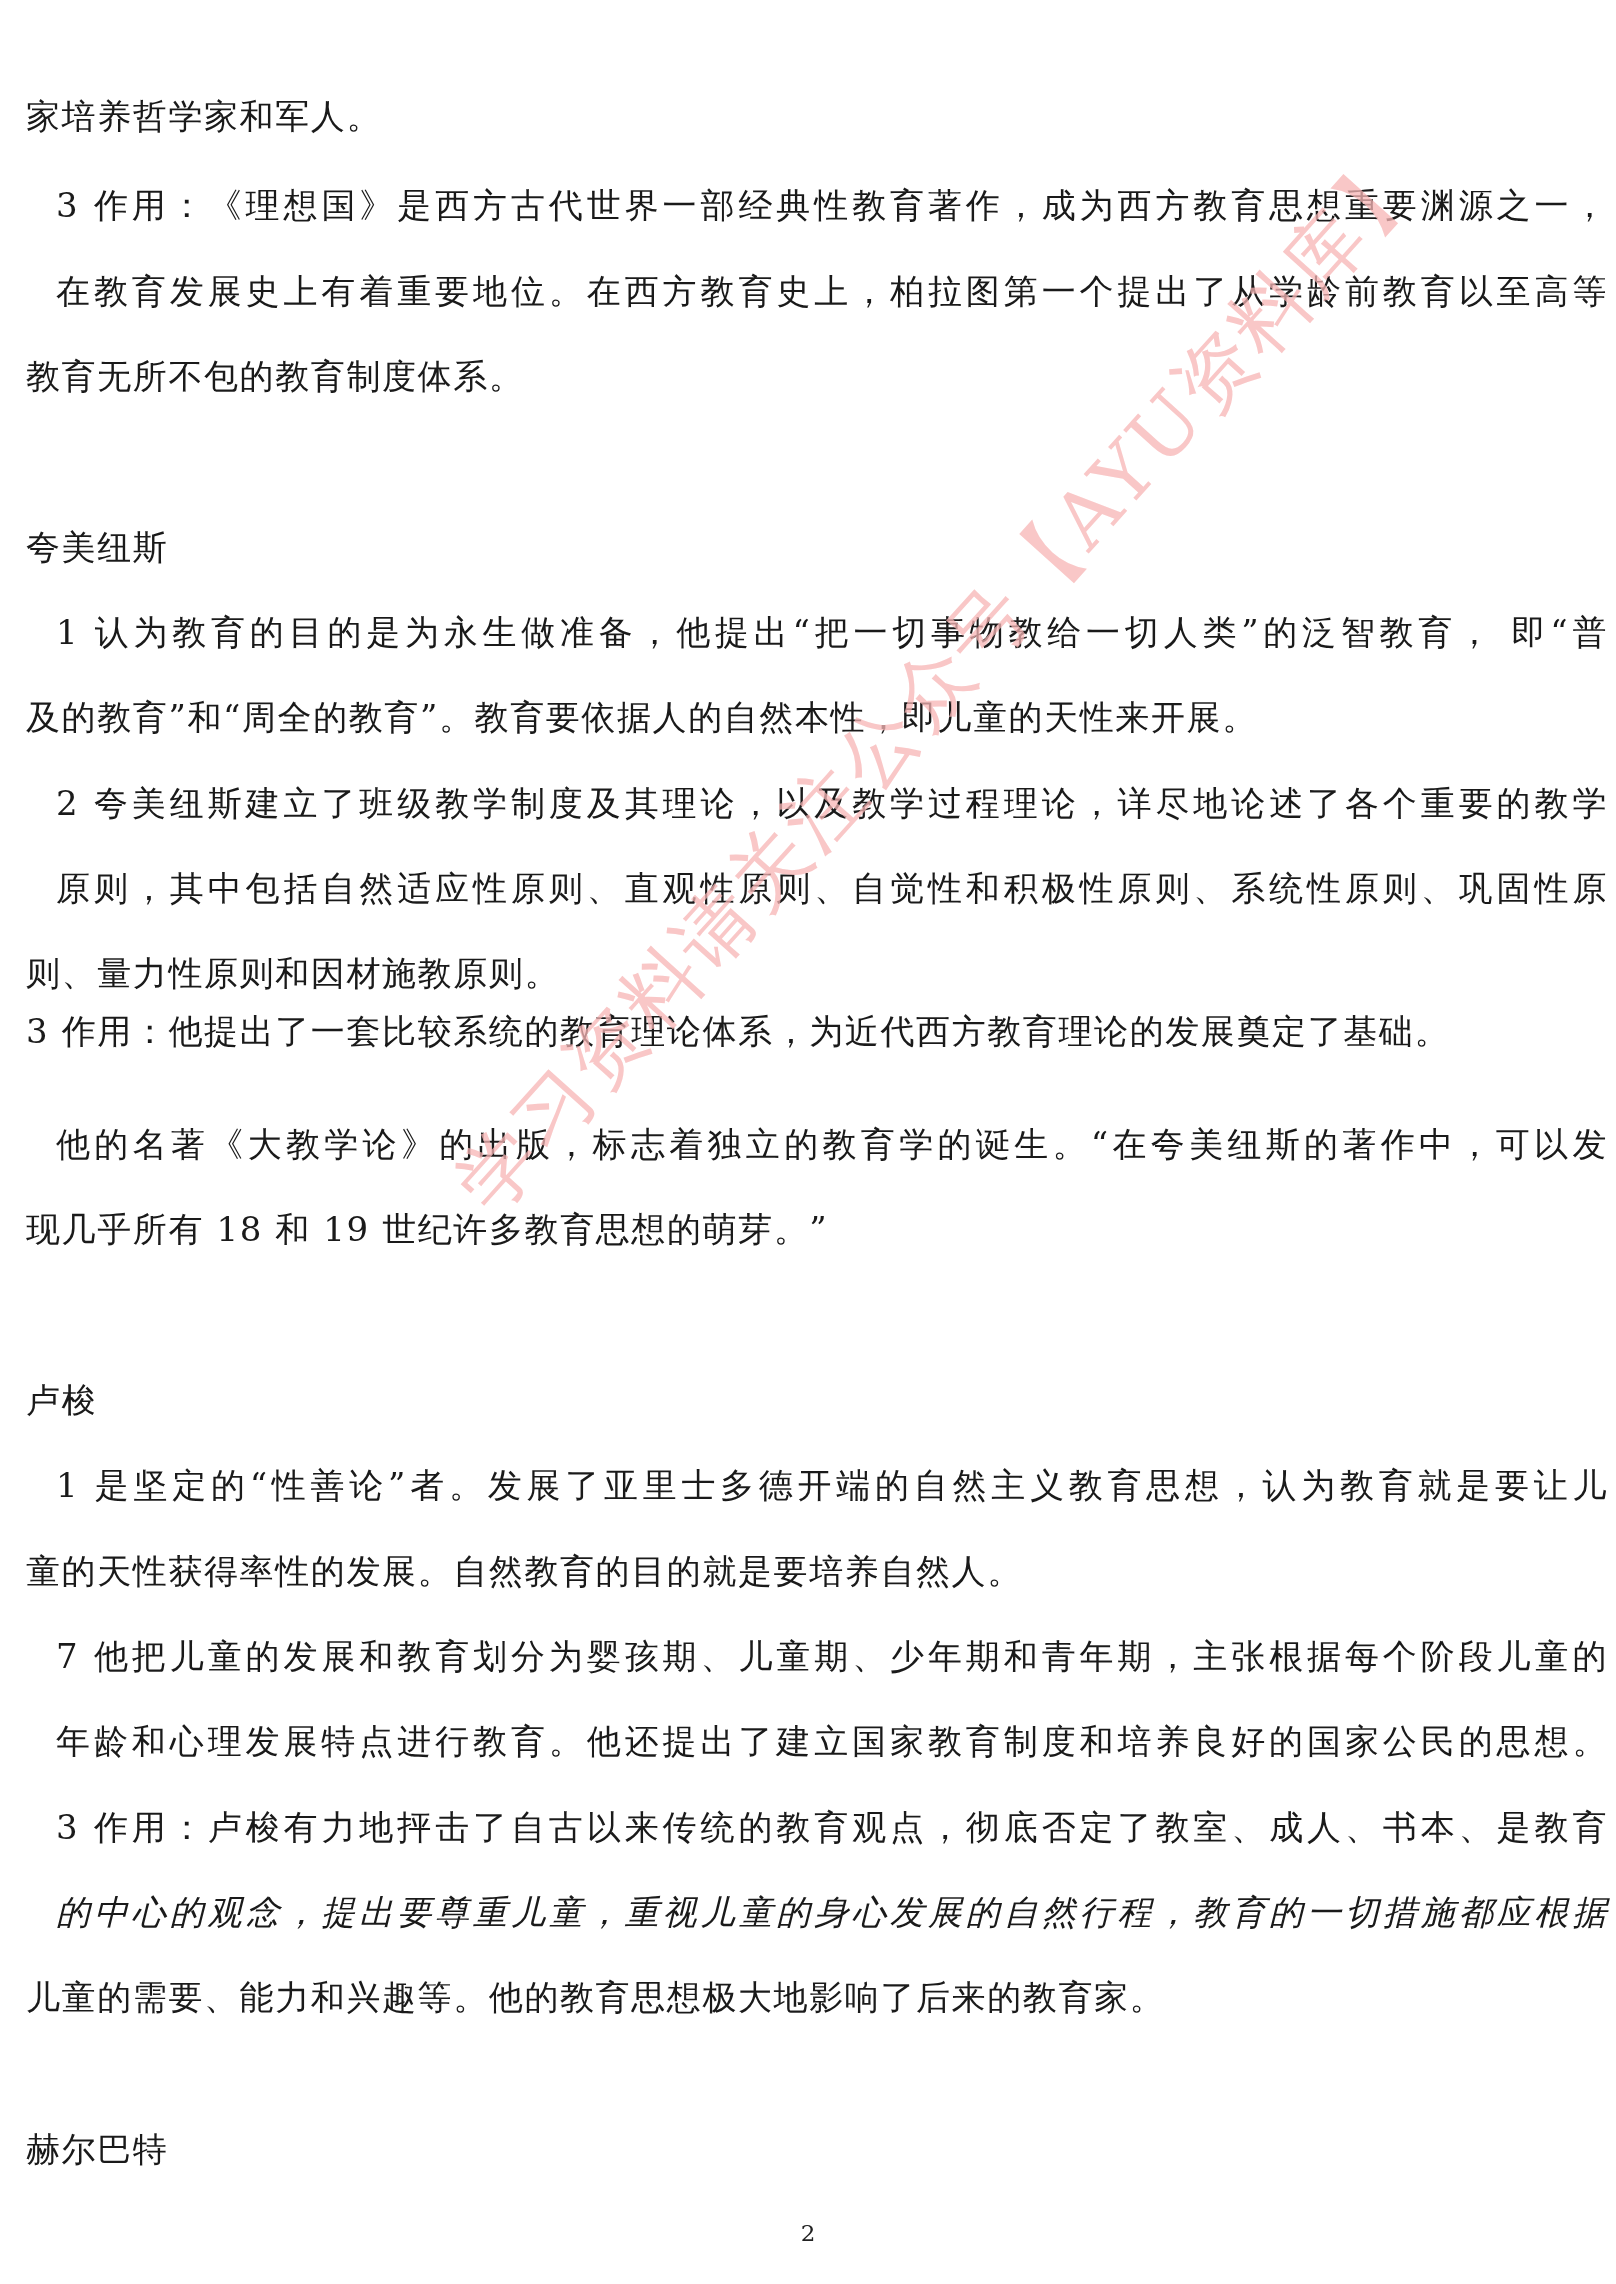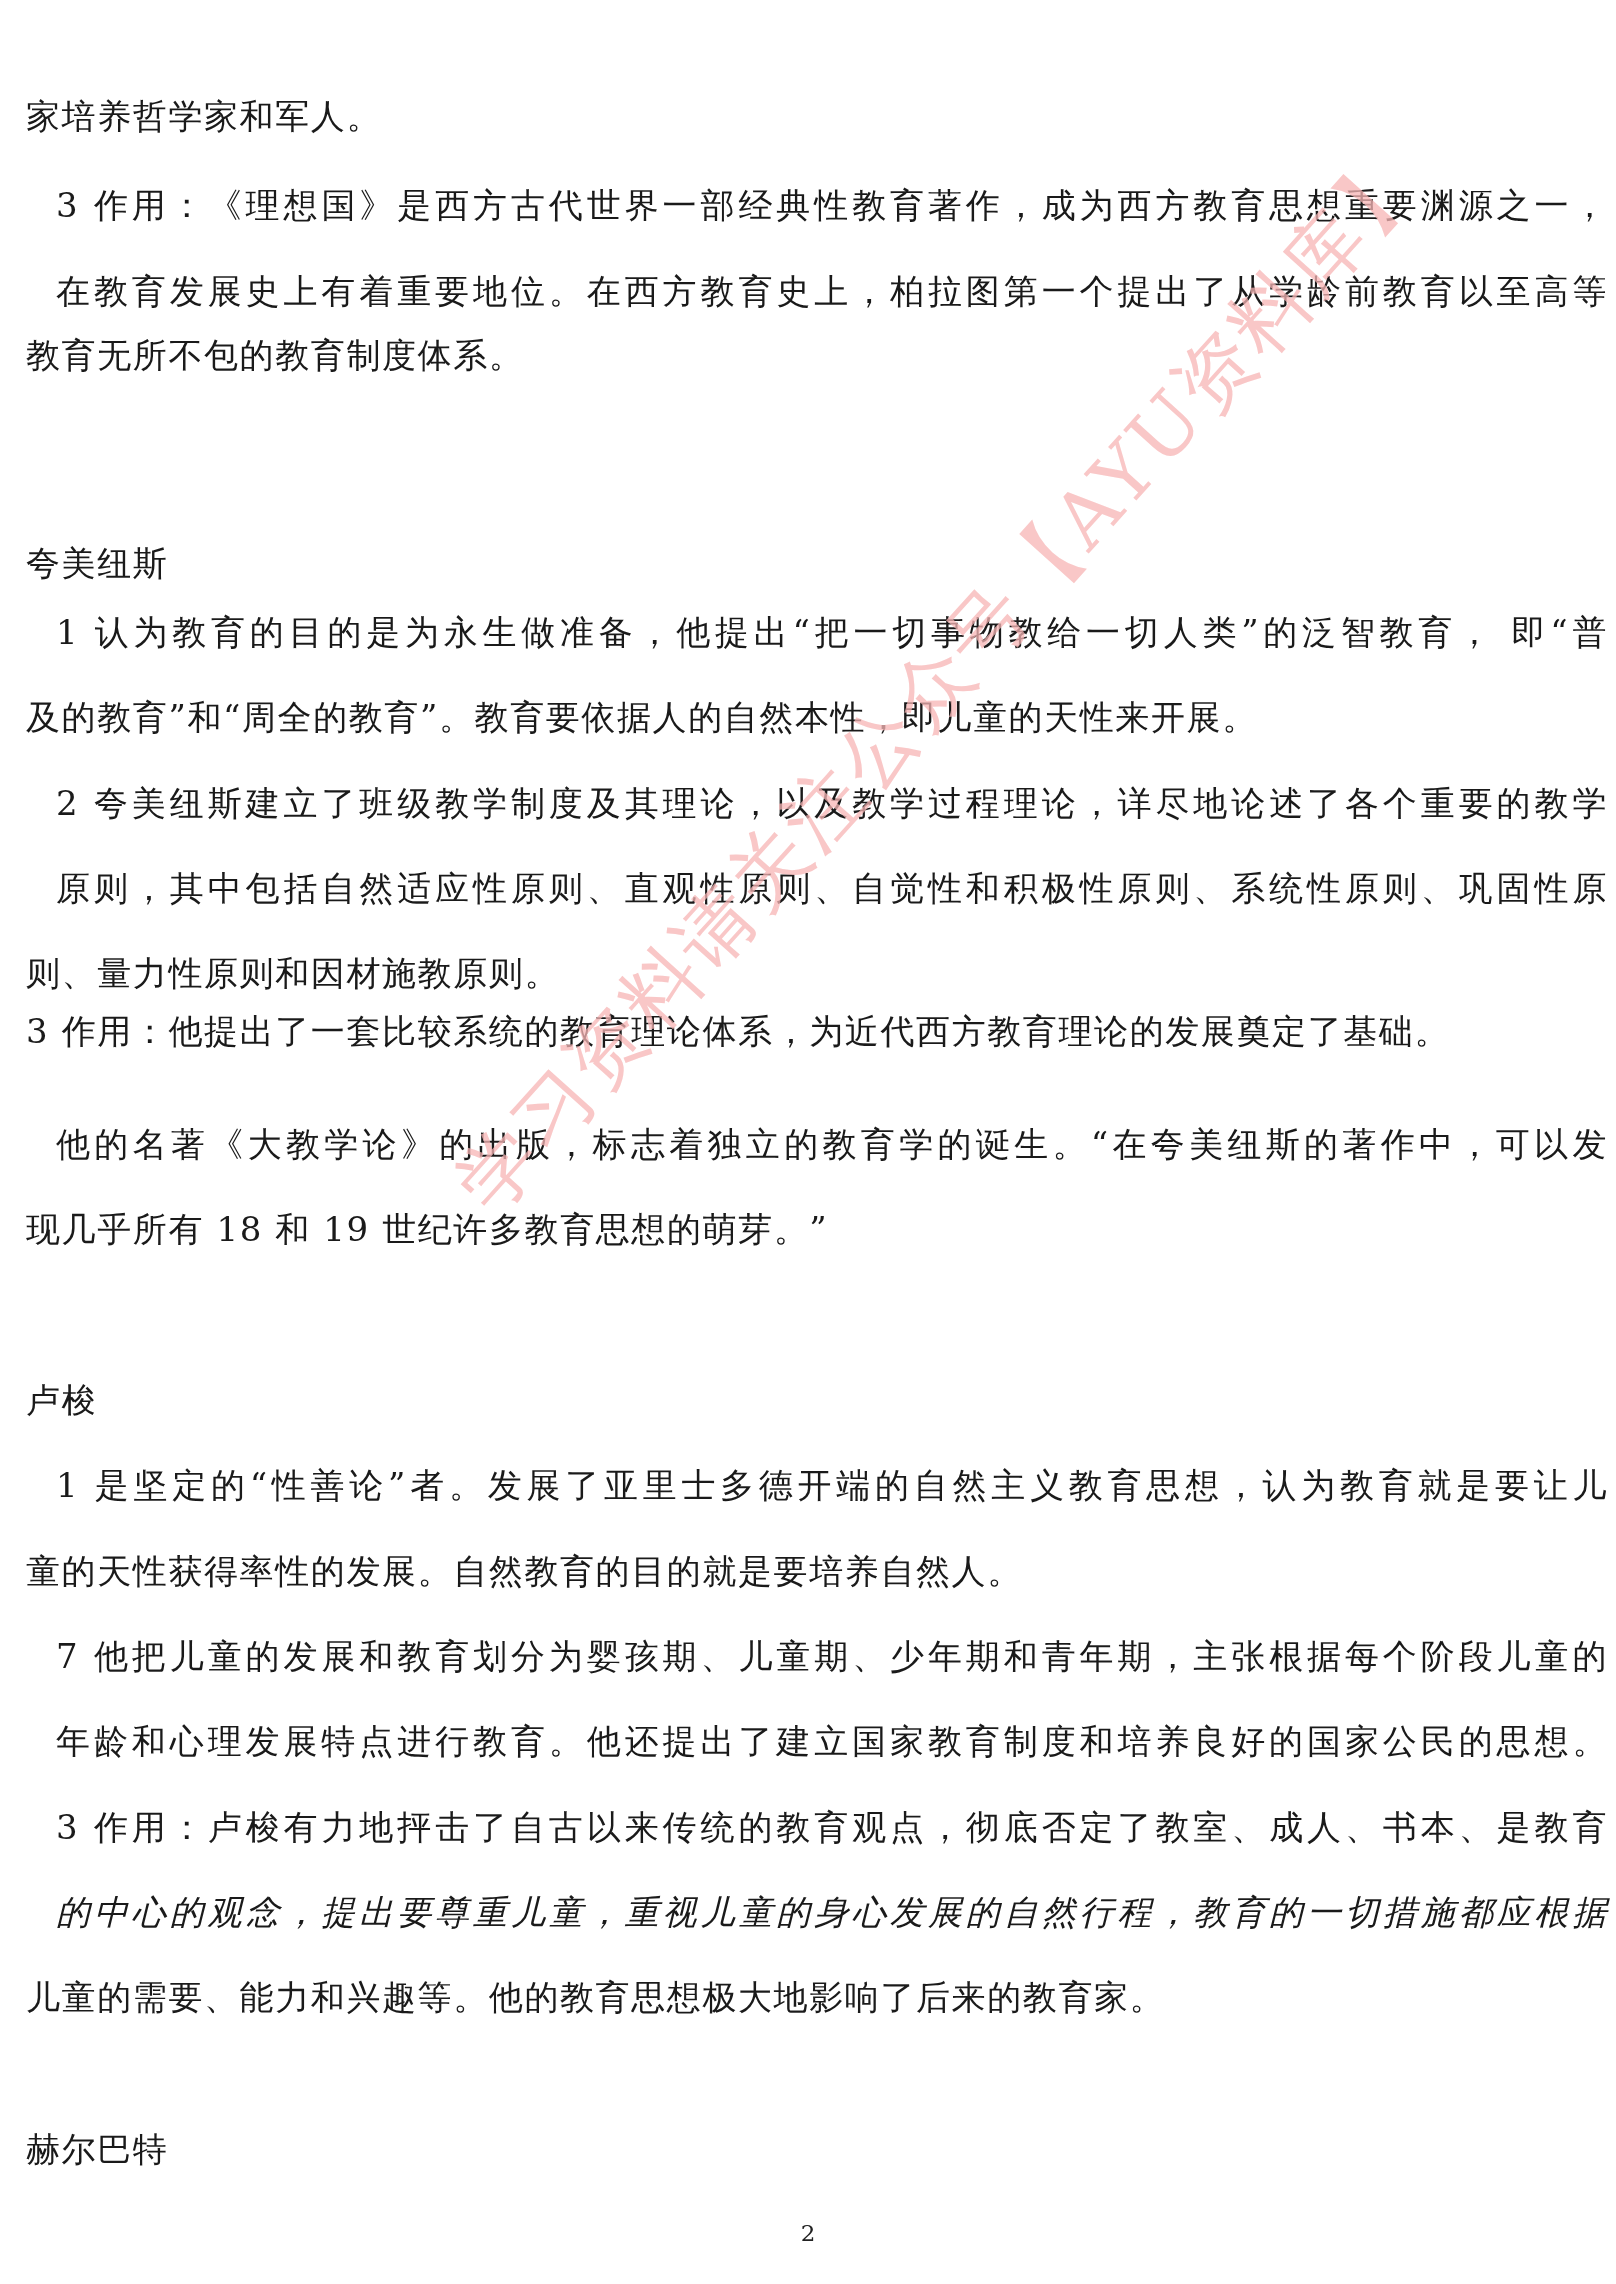--- a/index.html
+++ b/index.html
@@ -16,22 +16,22 @@
                letter-spacing:3.1px; pointer-events:none; font-family:"DejaVu Serif", serif; }
 </style>
 </head>
 <body>
 
 <div class="page">
   <div id="content">
       <div class="line" style="top: 93px;">家培养哲学家和军人。</div>
       <div class="line justify" style="top: 182px;">3  作用：《理想国》是西方古代世界一部经典性教育著作，成为西方教育思想重要渊源之一，</div>
       <div class="line justify" style="top: 268px;">在教育发展史上有着重要地位。在西方教育史上，柏拉图第一个提出了从学龄前教育以至高等</div>
-      <div class="line" style="top: 332px; text-align: right;">教育无所不包的教育制度体系。</div>
-      <div class="line" style="top: 524px; margin-top: 16px;">夸美纽斯</div>
+      <div class="line" style="top: 353px; text-align: right;">教育无所不包的教育制度体系。</div>
+      <div class="line" style="top: 524px;">夸美纽斯</div>
       <div class="line justify" style="top: 609px;">1 认为教育的目的是为永生做准备，他提出“把一切事物教给一切人类”的泛智教育， 即“普</div>
       <div class="line" style="top: 694px;">及的教育”和“周全的教育”。教育要依据人的自然本性，即儿童的天性来开展。</div>
       <div class="line justify" style="top: 780px;">2 夸美纽斯建立了班级教学制度及其理论，以及教学过程理论，详尽地论述了各个重要的教学</div>
       <div class="line justify" style="top: 865px;">原则，其中包括自然适应性原则、直观性原则、自觉性和积极性原则、系统性原则、巩固性原</div>
       <div class="line" style="top: 950px;">则、量力性原则和因材施教原则。</div>
       <div class="line" style="top: 1008px;">3  作用：他提出了一套比较系统的教育理论体系，为近代西方教育理论的发展奠定了基础。</div>
       <div class="line justify" style="top: 1121px;">他的名著《大教学论》的出版，标志着独立的教育学的诞生。“在夸美纽斯的著作中，可以发</div>
       <div class="line" style="top: 1206px;">现几乎所有 18  和 19 世纪许多教育思想的萌芽。”</div>
       <div class="line" style="top: 1377px;">卢梭</div>
       <div class="line justify" style="top: 1462px;">1 是坚定的“性善论”者。发展了亚里士多德开端的自然主义教育思想，认为教育就是要让儿</div>

